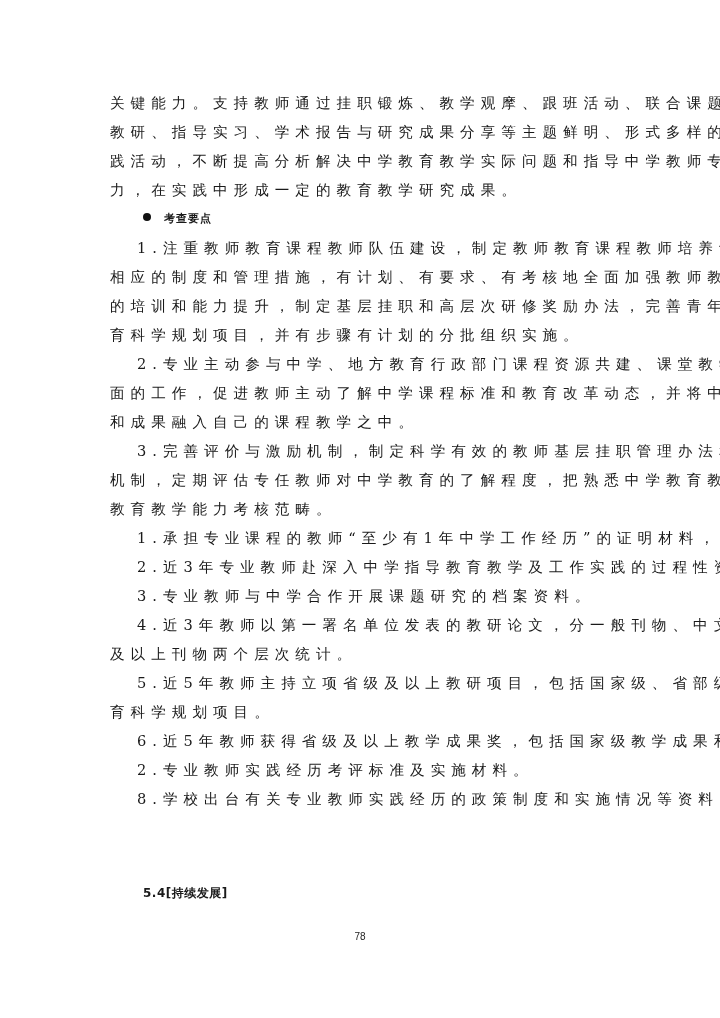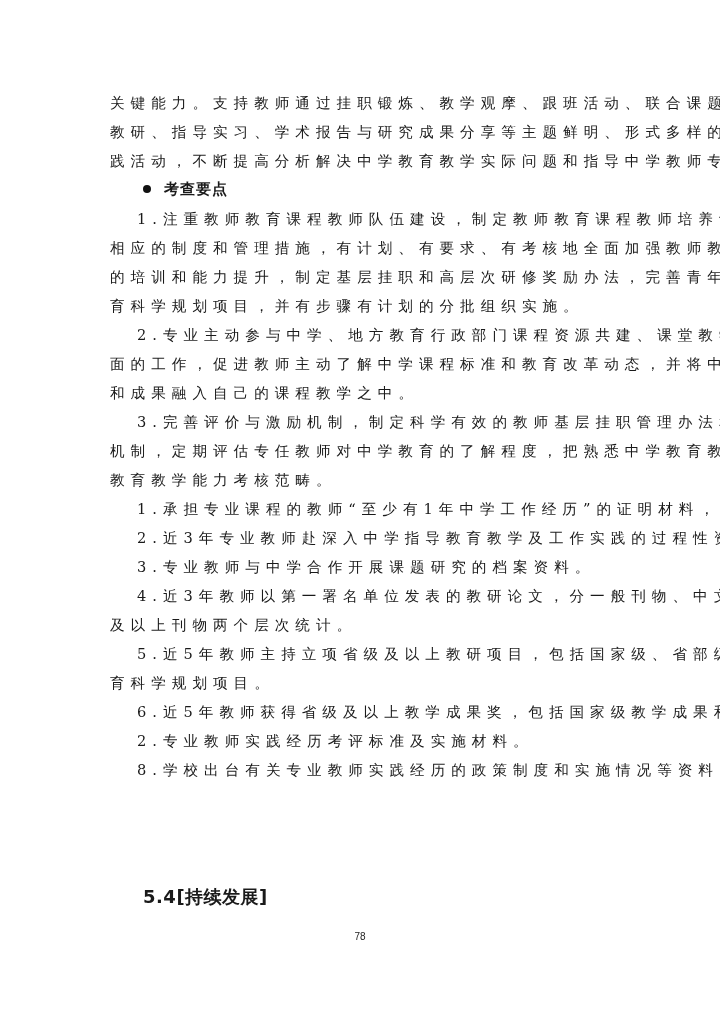--- a/index.html
+++ b/index.html
@@ -2,38 +2,39 @@
 <html><head>
   <meta charset="utf-8">
   <style>
     html, body { margin: 0; padding: 0; background: #ffffff; }
     body { width: 720px; height: 1018px; position: relative; overflow: hidden;
       font-family: "DejaVu Serif", "Liberation Serif", serif; color: #1a1a1a; }
     .page { position: absolute; left: 0; top: 0; width: 720px; height: 1018px; background: #fff; }
     .content { position: absolute; left: 110px; top: 88px; width: 500px; }
     .line { height: 29px; line-height: 29px; font-size: 14.6px; letter-spacing: 6px; white-space: nowrap; }
     .line.indent { padding-left: 27px; }
-    .bullet-head { height: 29px; line-height: 29px; font-size: 15px; font-weight: bold; padding-left: 33px; white-space: nowrap;
+    .bullet-head { height: 29px; line-height: 29px; font-size: 11px; font-weight: bold; padding-left: 33px; white-space: nowrap;
       font-family: Liberation Serif, serif; letter-spacing: 1px; }
     .bullet-dot { display: inline-block; width: 8px; height: 8px; border-radius: 50%; background: #111; margin-right: 13px; vertical-align: middle; position: relative; top: -2px; }
-    .section-head { position: absolute; left: 143px; top: 885px; font-size: 18px; font-weight: bold;
+    .section-head { position: absolute; left: 143px; top: 885px; font-size: 12px; font-weight: bold;
       font-family: "DejaVu Sans", "Liberation Sans", sans-serif; letter-spacing: 0.5px; white-space: nowrap; }
     .page-num { position: absolute; left: 0; width: 720px; top: 931px; text-align: center; font-size: 10px;
       font-family: "Liberation Sans", sans-serif; color: #222; }
   </style>
 </head>
 <body>
 
 <div class="page">
   <div class="content">
 
     <div>
       <div class="line">关键能力。支持教师通过挂职锻炼、教学观摩、跟班活动、联合课题研究、参与</div>
       <div class="line">教研、指导实习、学术报告与研究成果分享等主题鲜明、形式多样的教育教学实</div>
       <div class="line">践活动，不断提高分析解决中学教育教学实际问题和指导中学教师专业发展的能</div>
+      <div class="line">力，在实践中形成一定的教育教学研究成果。</div>
     </div>
 
     <div class="bullet-head">
       <span class="bullet-dot"></span><span>考查要点</span>
     </div>
     <div>
       <div class="line indent">1.注重教师教育课程教师队伍建设，制定教师教育课程教师培养计划，建立</div>
       <div class="line">相应的制度和管理措施，有计划、有要求、有考核地全面加强教师教育课程教师</div>
       <div class="line">的培训和能力提升，制定基层挂职和高层次研修奖励办法，完善青年教师深入中</div>
       <div class="line">育科学规划项目，并有步骤有计划的分批组织实施。</div>

